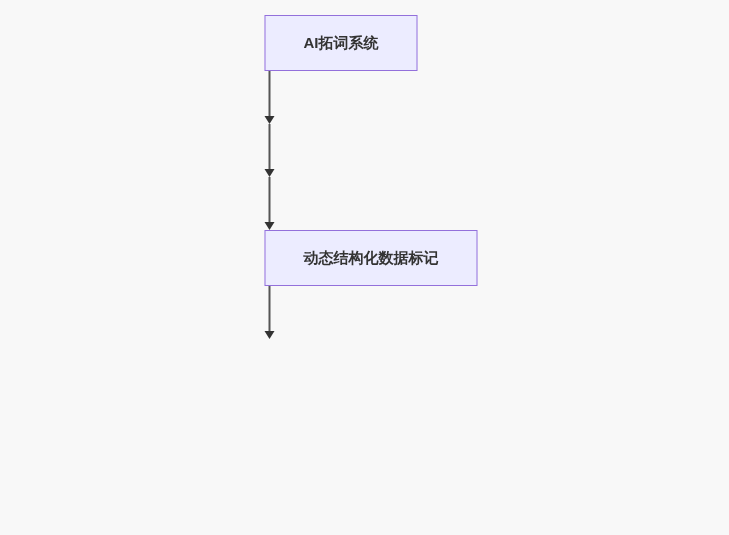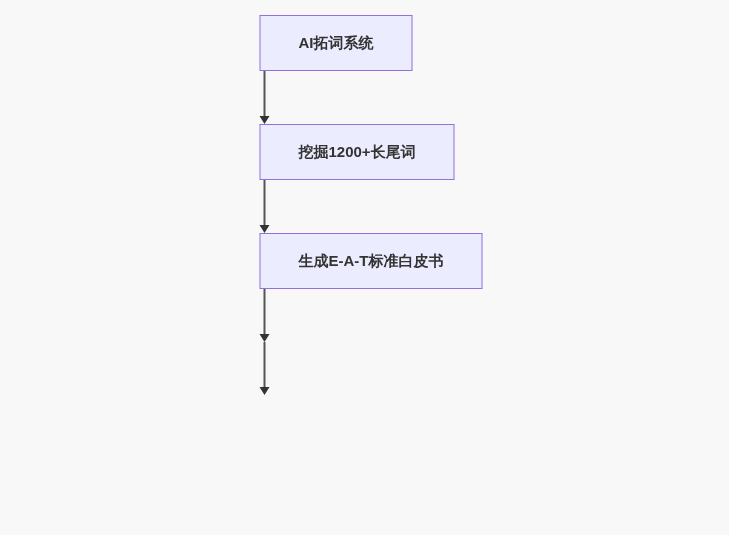--- a/index.html
+++ b/index.html
@@ -64,34 +64,33 @@
 
 <div class="canvas">
 
   <div class="node">AI拓词系统</div>
 
   <div class="arrow">
     <span class="line"></span>
     <span class="head"></span>
   </div>
 
-  <div class="node">挖掘1200+长尾词</div>
-
-  <div class="arrow">
-    <span class="line"></span>
-    <span class="head"></span>
-  </div>
-
-  <div class="node">生成E-A-T标准白皮书</div>
 
   <div class="arrow">
     <span class="line"></span>
     <span class="head"></span>
   </div>
 
 
   <div class="arrow">
     <span class="line"></span>
     <span class="head"></span>
   </div>
 
+  <div class="node">动态结构化数据标记</div>
+
+  <div class="arrow">
+    <span class="line"></span>
+    <span class="head"></span>
+  </div>
+
 
 </div>
 
 </body></html>

